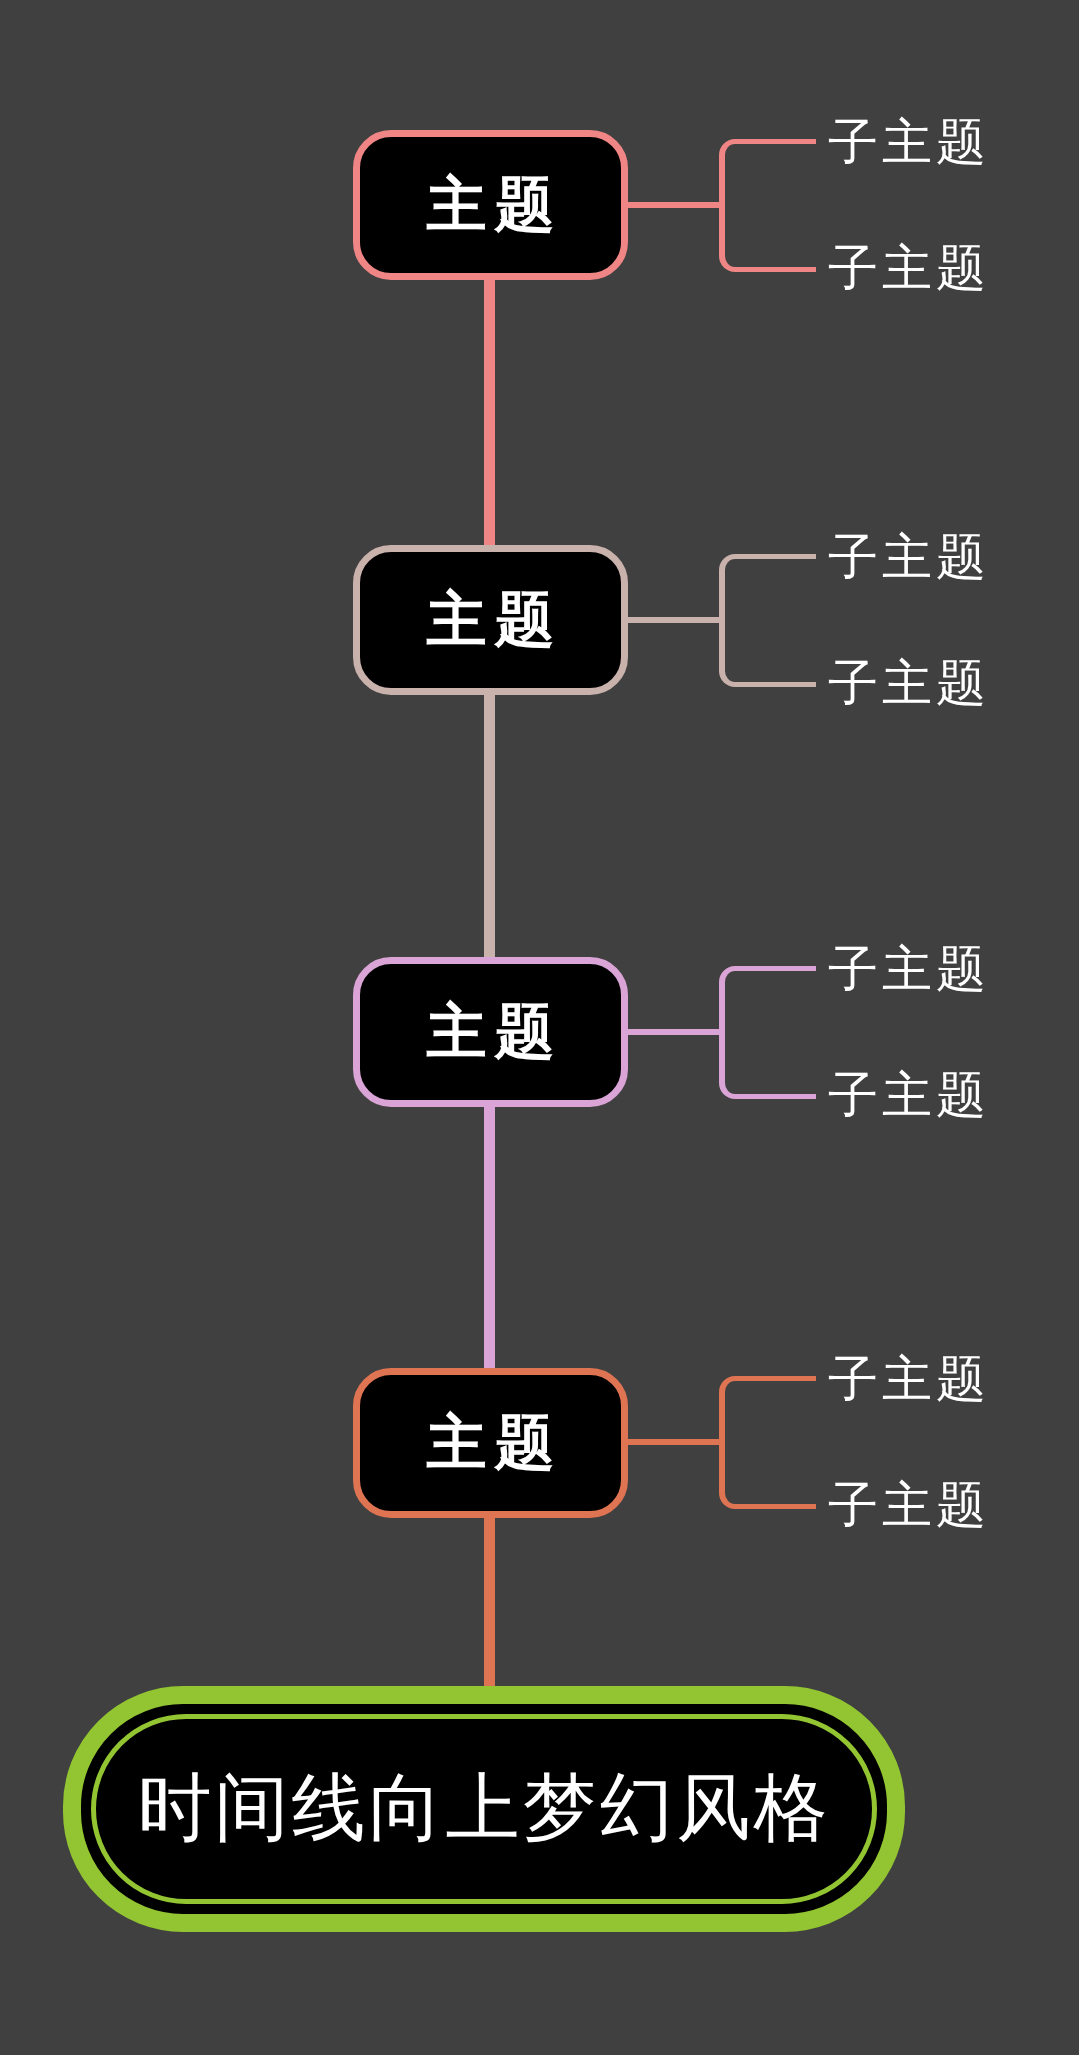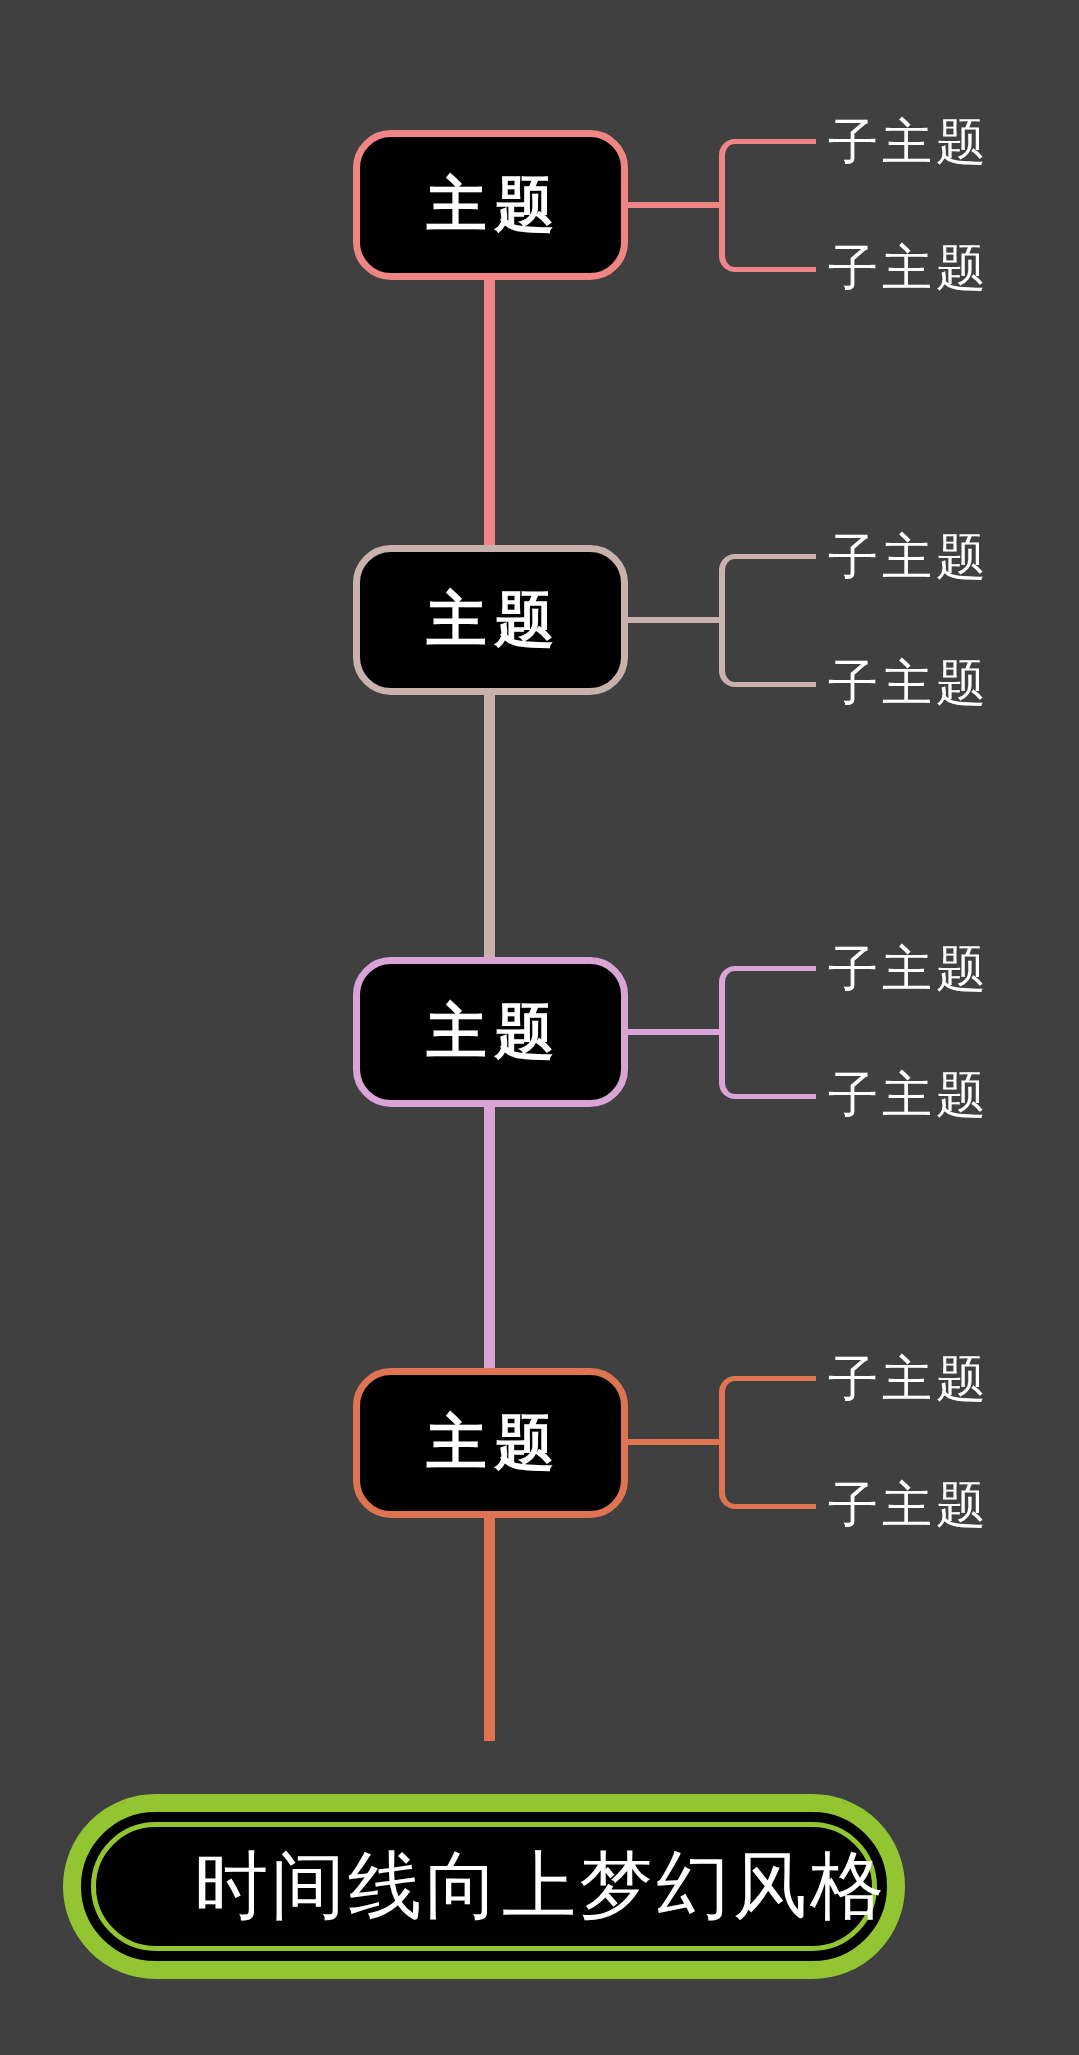--- a/index.html
+++ b/index.html
@@ -66,23 +66,23 @@
   .g3 .sub-a     { top:1346px; }
   .g3 .sub-b     { top:1472px; }
 
   .seg1 { top:277px;  height:271px; }
   .seg2 { top:692px;  height:268px; }
   .seg3 { top:1104px; height:267px; }
   .seg4 { top:1515px; height:226px; }
 
   
   .root-node {
-    position:absolute; left:63px; top:1794px; width:842px; height:185px;
+    position:absolute; left:63px; top:1686px; width:842px; height:246px;
     box-sizing:border-box; border:18px solid #92C531; border-radius:120px;
-    background:#000; display:flex; align-items:center; justify-content:flex-end;
+    background:#000; display:flex; align-items:center; justify-content:center;
   }
   .root-inner-ring {
     position:absolute; left:10px; top:10px; right:10px; bottom:10px;
     box-sizing:border-box; border:5px solid #92C531; border-radius:96px;
     pointer-events:none;
   }
   .root-label {
     position:relative; color:#fff; font-family:"Liberation Serif", serif;
     font-size:74px; font-weight:400; letter-spacing:3px; white-space:nowrap;
   }

